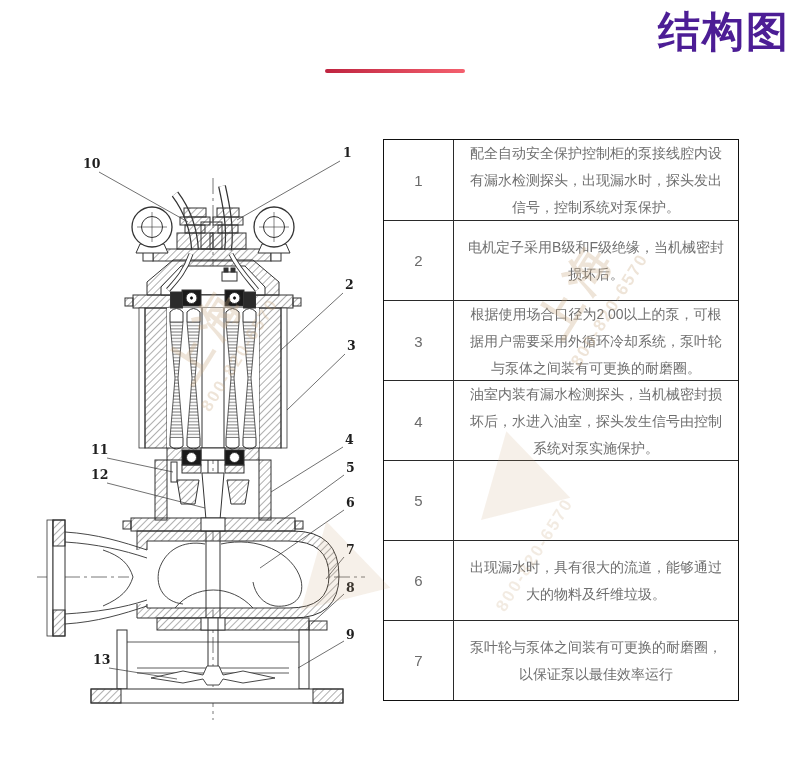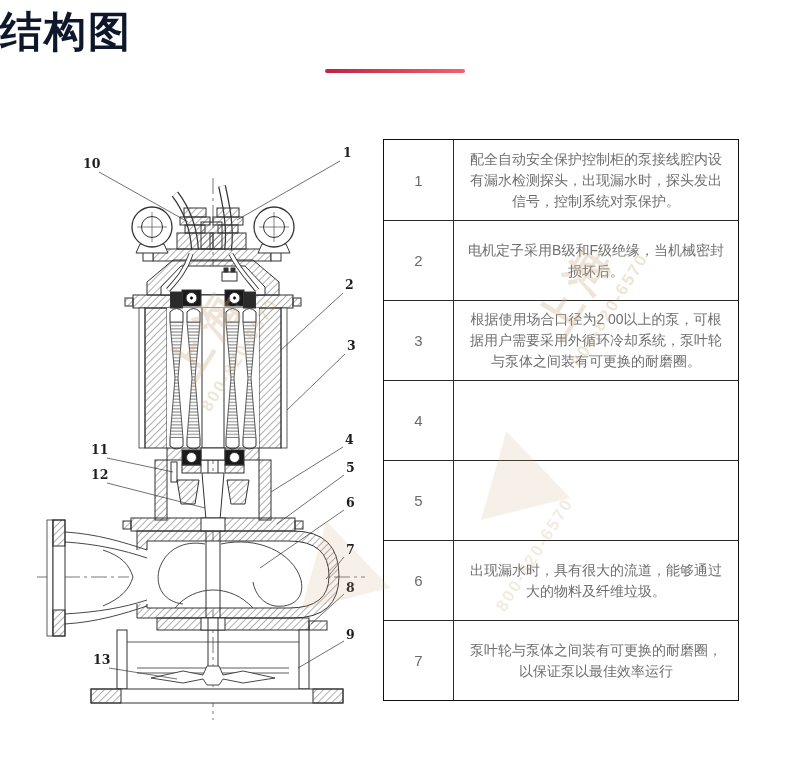--- a/index.html
+++ b/index.html
@@ -1,41 +1,41 @@
 <!DOCTYPE html>
 <html><head>
 <meta charset="utf-8">
 <style>
   html,body{margin:0;padding:0;}
   body{
     width:790px;height:762px;position:relative;overflow:hidden;background:#ffffff;
     font-family:"Liberation Sans","DejaVu Sans",sans-serif;
   }
   .page-title{
-    position:absolute;top:4px;left:0;width:790px;text-align:left;
-    font-size:42px;font-weight:700;color:#0f172a;letter-spacing:2px;
+    position:absolute;top:4px;left:0;width:790px;text-align:right;
+    font-size:42px;font-weight:700;color:#4c1d95;letter-spacing:2px;
   }
   .title-underline{
     position:absolute;left:325px;top:69px;width:140px;height:4px;border-radius:2px;
     background:linear-gradient(90deg,#bf2440,#f4606e);
   }
   
   .spec-table{
     position:absolute;left:383px;top:139px;width:356px;
     border:1.5px solid #111;box-sizing:border-box;background:transparent;
   }
   .trow{display:grid;grid-template-columns:70px 1fr;height:80px;box-sizing:border-box;}
   .trow + .trow{border-top:1px solid #2a2a2a;}
   .tnum{
     border-right:1px solid #2a2a2a;display:flex;align-items:center;justify-content:center;
     font-size:15px;color:#6b6b6b;
   }
   .tdesc{
     display:flex;align-items:center;justify-content:center;text-align:center;
-    font-size:14px;line-height:21px;color:#6f6f6f;padding:0 12px;
+    font-size:14px;line-height:27px;color:#6f6f6f;padding:0 12px;
   }
   
   .diagram-wrap{position:absolute;left:25px;top:132px;width:360px;height:600px;}
   
   .wm{
     position:absolute;color:#c9a87f;opacity:.30;pointer-events:none;white-space:nowrap;
     transform:rotate(-58deg);font-weight:700;text-align:center;z-index:3;
   }
   .wm .cn{font-size:44px;letter-spacing:8px;}
   .wm .ph{font-size:17px;letter-spacing:2px;}
@@ -301,20 +301,21 @@
     <div class="tdesc">电机定子采用B级和F级绝缘，当机械密封损坏后。</div>
   </div>
 
   <div class="trow">
     <div class="tnum">3</div>
     <div class="tdesc">根据使用场合口径为2 00以上的泵，可根据用户需要采用外循环冷却系统，泵叶轮与泵体之间装有可更换的耐磨圈。</div>
   </div>
 
   <div class="trow">
     <div class="tnum">4</div>
+    <div class="tdesc">油室内装有漏水检测探头，当机械密封损坏后，水进入油室，探头发生信号由控制系统对泵实施保护。</div>
   </div>
 
   <div class="trow">
     <div class="tnum">5</div>
   </div>
 
   <div class="trow">
     <div class="tnum">6</div>
     <div class="tdesc">出现漏水时，具有很大的流道，能够通过大的物料及纤维垃圾。</div>
   </div>

